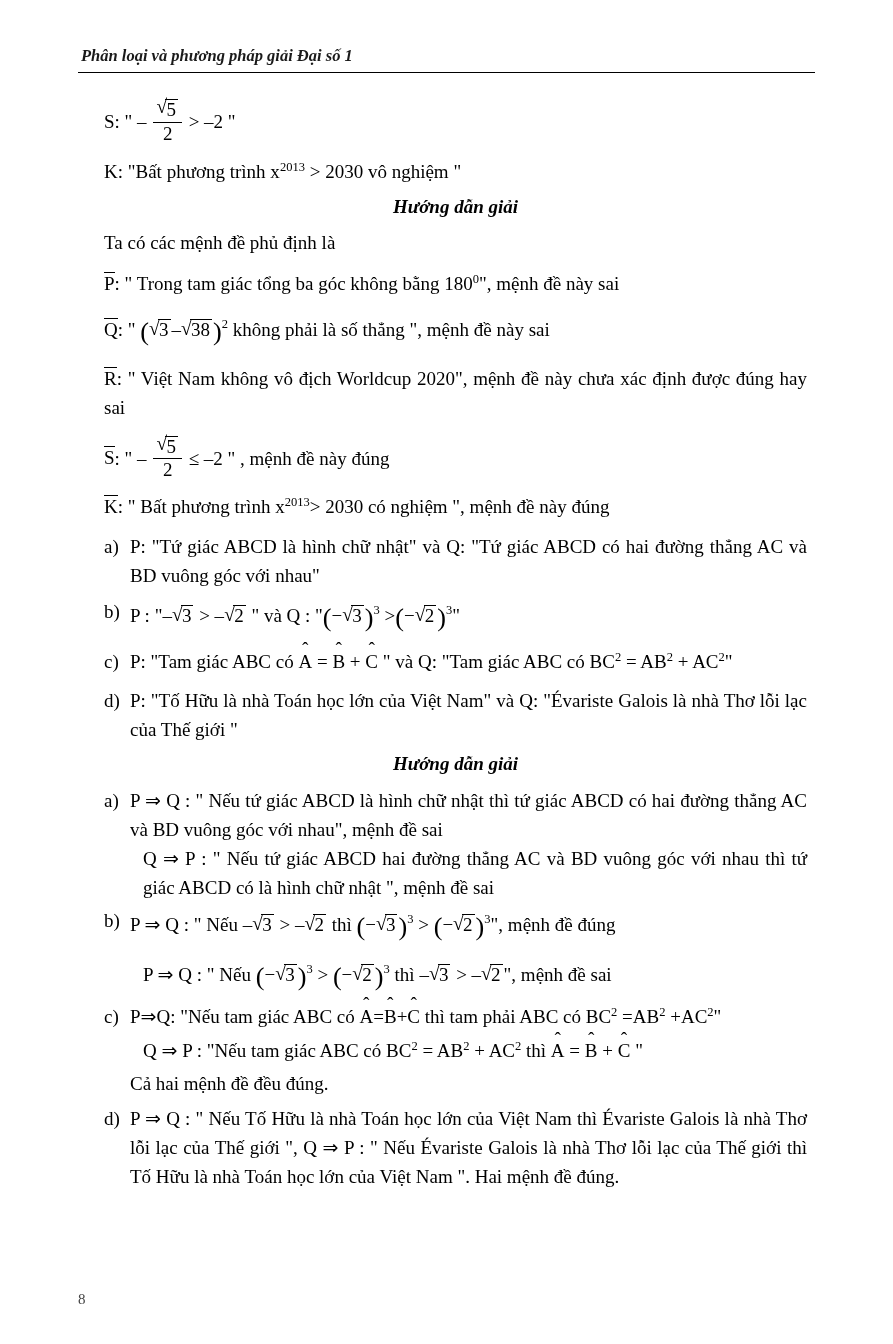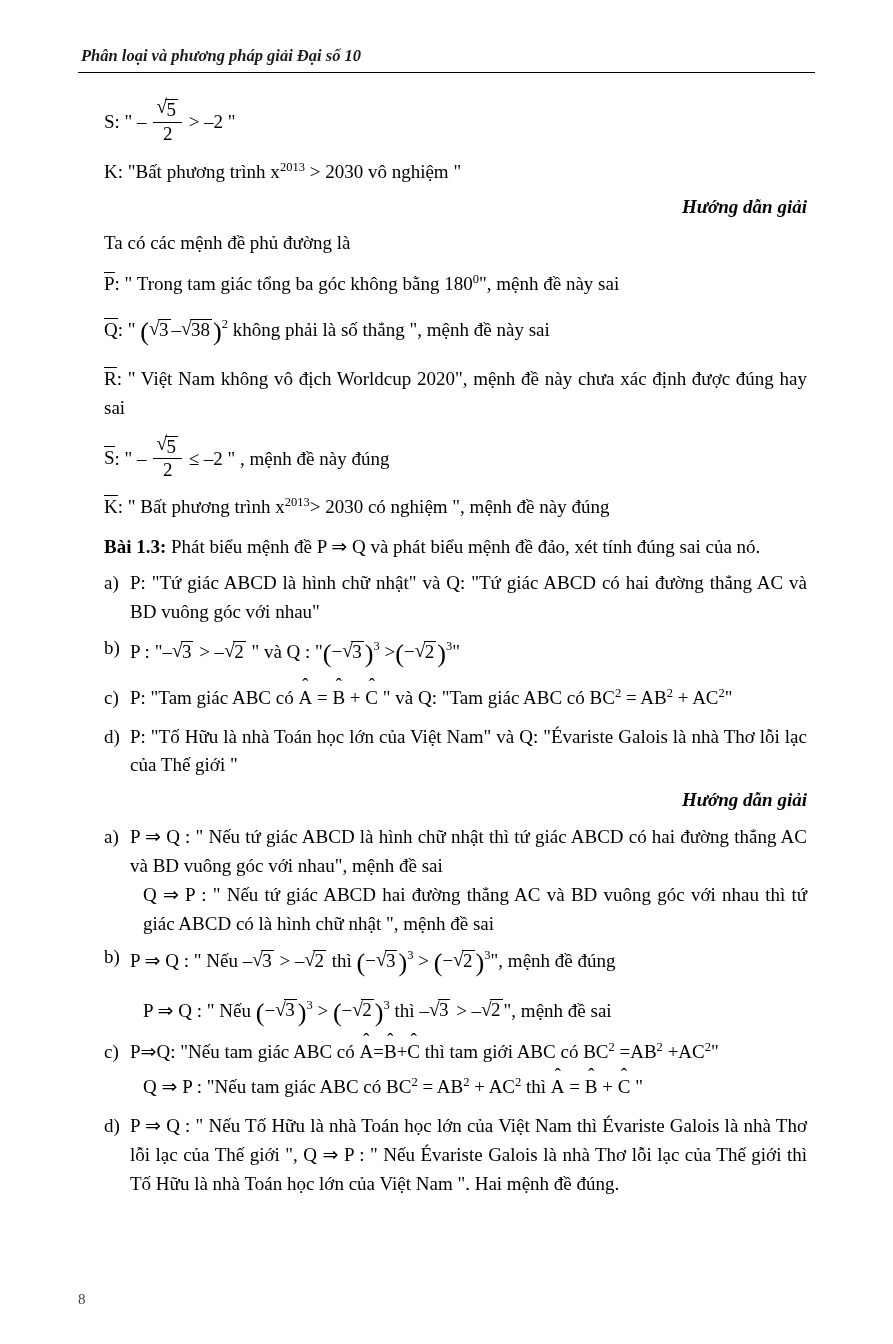--- a/index.html
+++ b/index.html
@@ -39,21 +39,21 @@
   .content {
     padding-left: 26px;
     padding-right: 8px;
     font-size: 19px;
     line-height: 1.52;
   }
   .line {
     margin: 0 0 9px 0;
   }
   .center {
-    text-align: right;
+    text-align: center;
     font-style: italic;
     font-weight: bold;
     font-size: 19px;
     margin: 6px 0 8px 0;
   }
   .just {
     text-align: justify;
   }
   .indent-item {
     display: flex;
@@ -144,21 +144,21 @@
     bottom: 36px;
     font-size: 15px;
     color: #444;
   }
 </style>
 </head>
 <body>
 
 <div class="page">
 
-  <div class="header">Phân loại và phương pháp giải Đại số 10</div>
+  <div class="header">Phân loại và phương pháp giải Đại số 1</div>
   <div class="header-rule"></div>
 
   <div class="content">
 
     <div class="line" style="margin-bottom:14px;">
       <span>S:</span>
       <span>" –</span>
       <span class="frac">
         <span class="num"><span class="sqrt"><span class="rad">5</span></span></span>
         <span class="den">2</span>
@@ -166,21 +166,21 @@
       <span>&gt; –2 "</span>
     </div>
 
     <div class="line" style="margin-bottom:4px;">
       <span>K: "Bất phương trình x</span><sup>2013</sup>
       <span>&gt; 2030  vô nghiệm "</span>
     </div>
 
     <div class="center">Hướng dẫn giải</div>
 
-    <div class="line" style="margin-bottom:12px;">Ta có các mệnh đề phủ đường là</div>
+    <div class="line" style="margin-bottom:12px;">Ta có các mệnh đề phủ định là</div>
 
     <div class="line" style="margin-bottom:13px;">
       <span class="overline">P</span><span>: " Trong tam giác tổng ba góc không bằng 180</span><sup>0</sup><span>", mệnh đề này sai</span>
     </div>
 
     <div class="line" style="margin-bottom:13px;">
       <span class="overline">Q</span><span>: "</span>
       <span class="paren-pow"><span class="bigparen">(</span><span class="sqrt"><span class="rad">3</span></span><span>–</span><span class="sqrt"><span class="rad">38</span></span><span class="bigparen">)</span><sup>2</sup></span>
       <span>không phải là số thẳng ", mệnh đề này sai</span>
     </div>
@@ -195,24 +195,20 @@
         <span class="num"><span class="sqrt"><span class="rad">5</span></span></span>
         <span class="den">2</span>
       </span>
       <span>≤ –2 " , mệnh đề này đúng</span>
     </div>
 
     <div class="line" style="margin-bottom:11px;">
       <span class="overline">K</span><span>: " Bất phương trình x</span><sup>2013</sup><span>&gt; 2030  có nghiệm ", mệnh đề này đúng</span>
     </div>
 
-    <div class="line just" style="margin-bottom:7px;">
-      <span class="bold">Bài 1.3:</span>
-      <span>Phát biểu mệnh đề P ⇒ Q và phát biểu mệnh đề đảo, xét tính đúng sai của nó.</span>
-    </div>
 
     <div class="indent-item">
       <span class="marker">a)</span>
       <span class="body-txt just">P: "Tứ giác  ABCD  là  hình  chữ  nhật" và Q: "Tứ giác  ABCD  có  hai  đường thẳng AC và BD vuông góc với nhau"</span>
     </div>
 
     <div class="indent-item" style="margin-bottom:10px;">
       <span class="marker">b)</span>
       <span class="body-txt">
         <span>P : "–</span><span class="sqrt"><span class="rad">3</span></span>
@@ -263,25 +259,26 @@
           <span>thì  –</span><span class="sqrt"><span class="rad">3</span></span>
           <span>&gt; –</span><span class="sqrt"><span class="rad">2</span></span><span>", mệnh đề sai</span>
         </div>
       </span>
     </div>
 
     <div class="indent-item" style="margin-bottom:6px;">
       <span class="marker">c)</span>
       <span class="body-txt">
         <div style="margin-bottom:6px;">
-          <span>P⇒Q: "Nếu tam giác  ABC  có </span><span class="hat">A</span><span>=</span><span class="hat">B</span><span>+</span><span class="hat">C</span><span> thì tam giới  ABC  có  BC</span><sup>2</sup><span> =AB</span><sup>2</sup><span> +AC</span><sup>2</sup><span>"</span>
+          <span>P⇒Q: "Nếu tam giác  ABC  có </span><span class="hat">A</span><span>=</span><span class="hat">B</span><span>+</span><span class="hat">C</span><span> thì tam phải  ABC  có  BC</span><sup>2</sup><span> =AB</span><sup>2</sup><span> +AC</span><sup>2</sup><span>"</span>
         </div>
         <div style="padding-left:13px;margin-bottom:4px;">
           <span>Q ⇒ P : "Nếu tam giác ABC  có  BC</span><sup>2</sup><span> = AB</span><sup>2</sup><span> + AC</span><sup>2</sup><span>  thì </span><span class="hat">A</span><span> = </span><span class="hat">B</span><span> + </span><span class="hat">C</span><span> "</span>
         </div>
+        <div>Cả hai mệnh đề đều đúng.</div>
       </span>
     </div>
 
     <div class="indent-item">
       <span class="marker">d)</span>
       <span class="body-txt just">P ⇒ Q : " Nếu Tố Hữu là nhà Toán học lớn của Việt Nam thì Évariste Galois là nhà Thơ lỗi lạc của Thế giới ",  Q ⇒ P : " Nếu Évariste Galois là nhà Thơ lỗi lạc của Thế giới thì Tố Hữu là nhà Toán học lớn của Việt Nam ". Hai mệnh đề đúng.</span>
     </div>
 
   </div>
 

